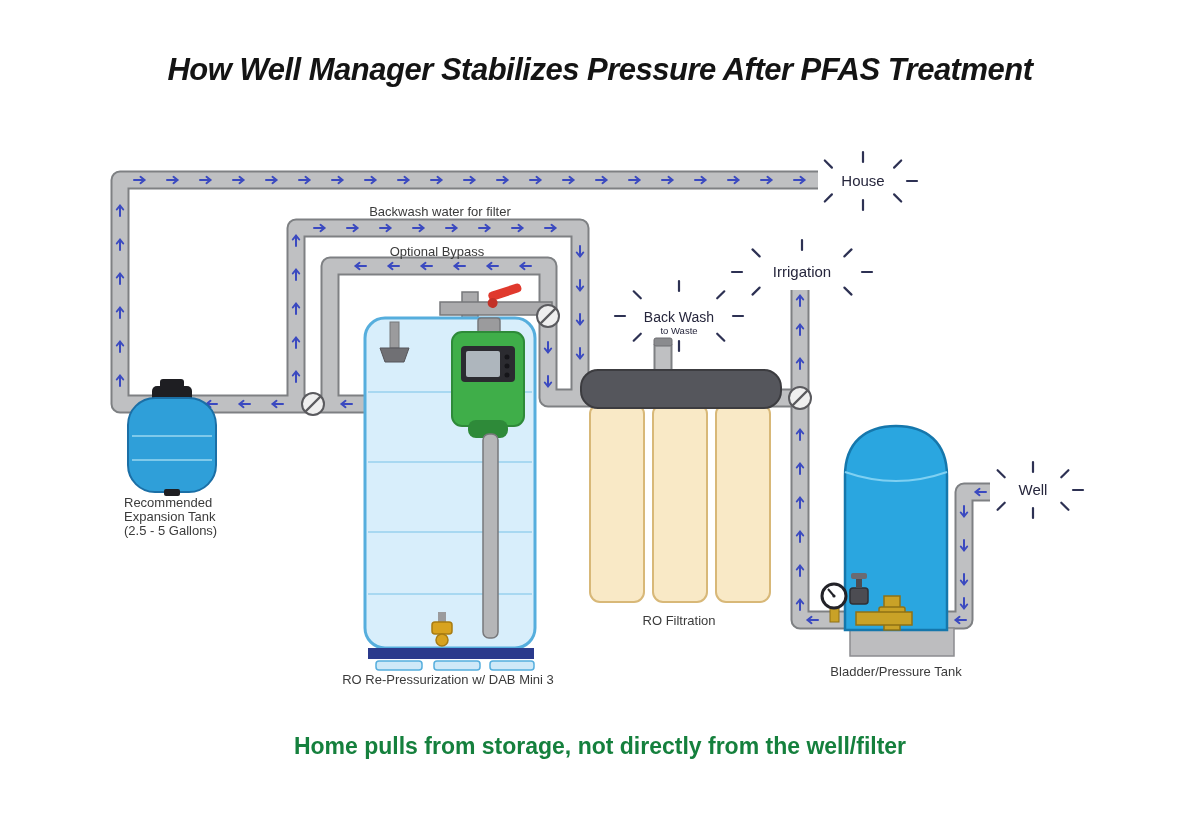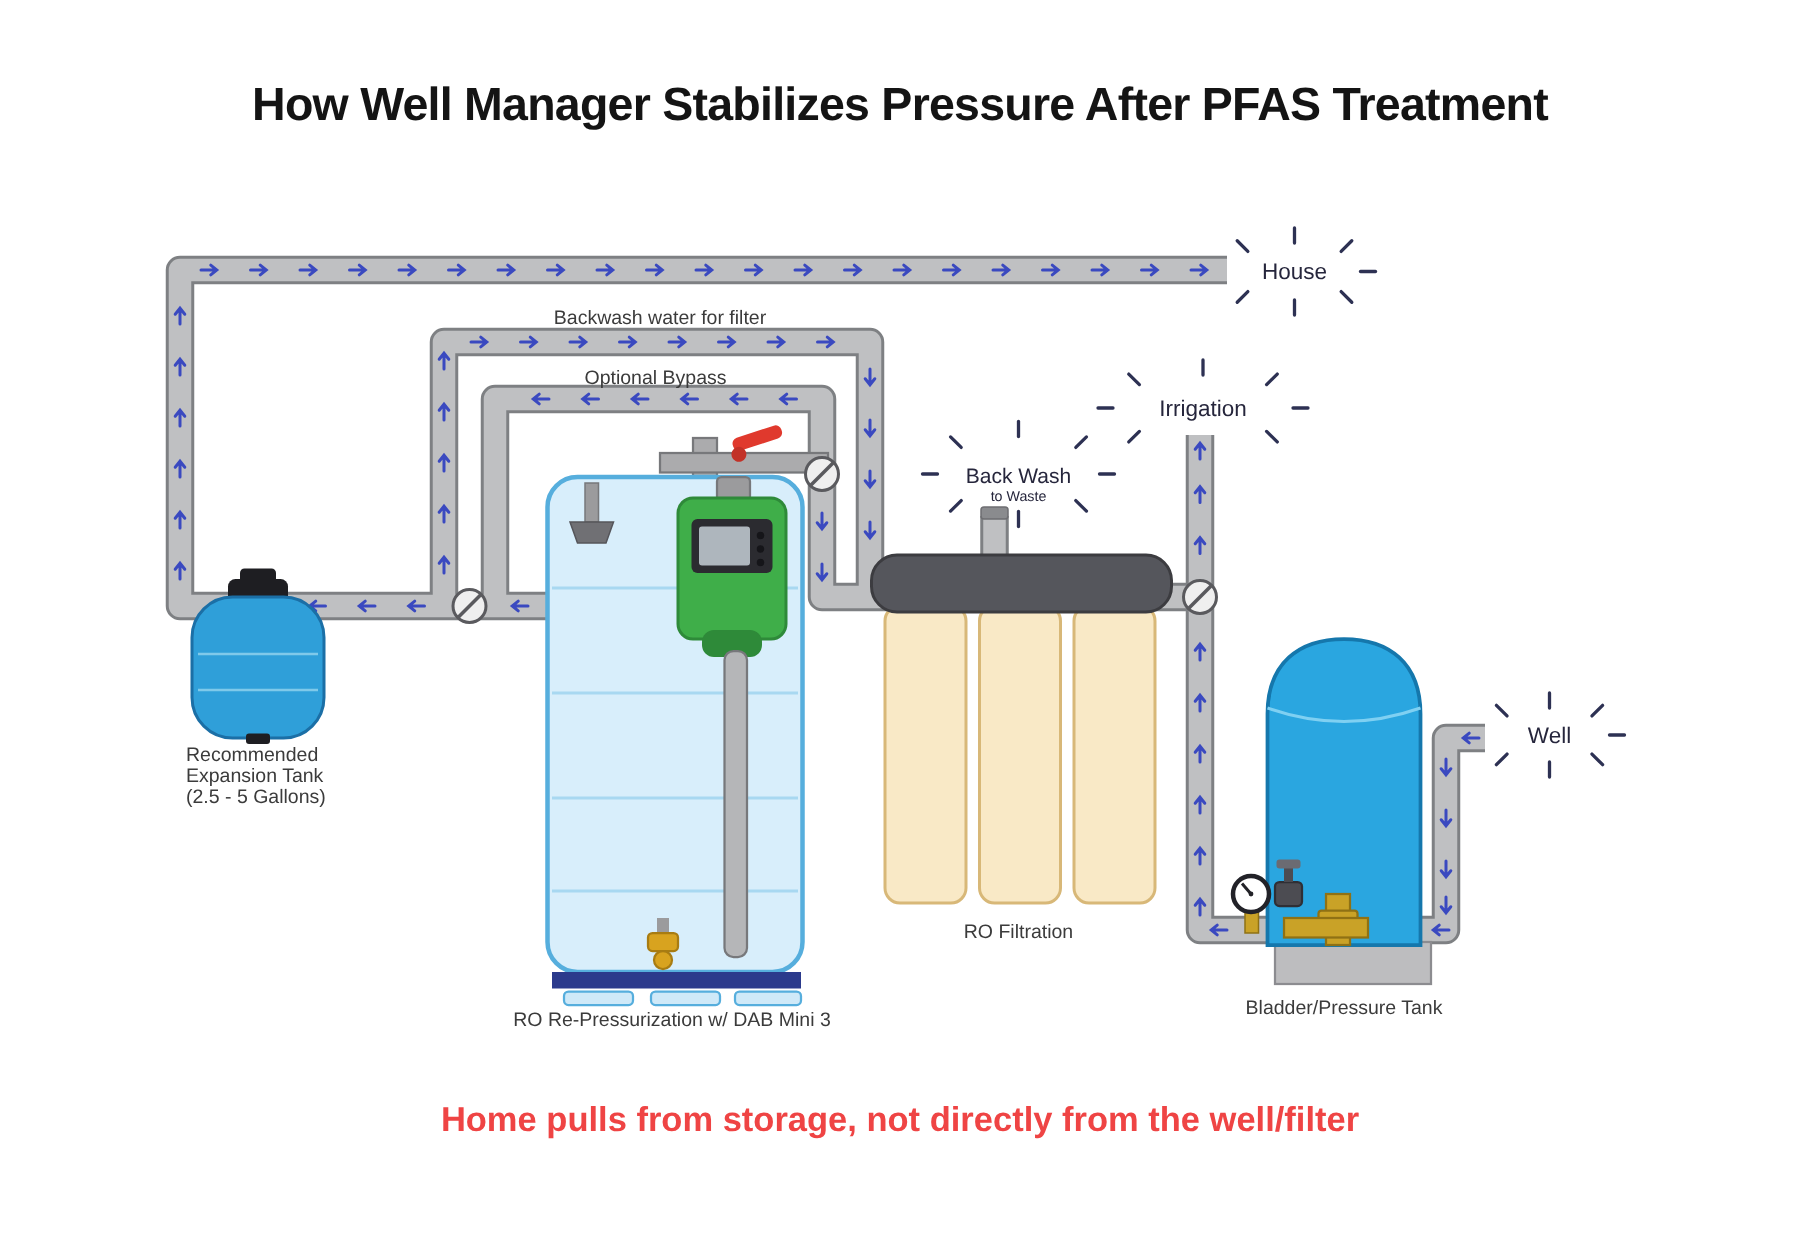--- a/index.html
+++ b/index.html
@@ -1,20 +1,20 @@
 <!DOCTYPE html>
 <html><head>
 <meta charset="utf-8">
 <style>
   html,body{margin:0;padding:0;background:#ffffff;font-family:"Liberation Sans",sans-serif;}
   .canvas{position:relative;width:1200px;height:823px;background:#ffffff;overflow:hidden;}
   .title{position:absolute;top:52px;left:0;width:100%;text-align:center;font-size:31px;
-         font-weight:bold;color:#141414;letter-spacing:-0.5px;}
+         font-weight:bold;color:#141414;letter-spacing:-0.5px;font-style:italic;}
   .tagline{position:absolute;top:733px;left:0;width:100%;text-align:center;font-size:23px;
-         font-weight:bold;color:#ef4444;}
+         font-weight:bold;color:#15803d;}
   svg.diagram{position:absolute;left:0;top:0;}
   .pipe-outer{fill:none;stroke:#7E8083;stroke-width:19;stroke-linejoin:round;}
   .pipe-inner{fill:none;stroke:#BFC0C2;stroke-width:15;stroke-linejoin:round;}
   #arrow-layer path{stroke:#3A49C0;stroke-width:2;fill:none;stroke-linecap:round;}
   #ray-layer line{stroke:#2D3153;stroke-width:2.2;stroke-linecap:round;}
   .lbl{fill:#3B3B3B;font-size:13px;}
   .lbl-c{text-anchor:middle;}
   .callout{fill:#26263C;font-size:15px;text-anchor:middle;}
   .callout-sub{fill:#26263C;font-size:9.5px;text-anchor:middle;}
 </style>

